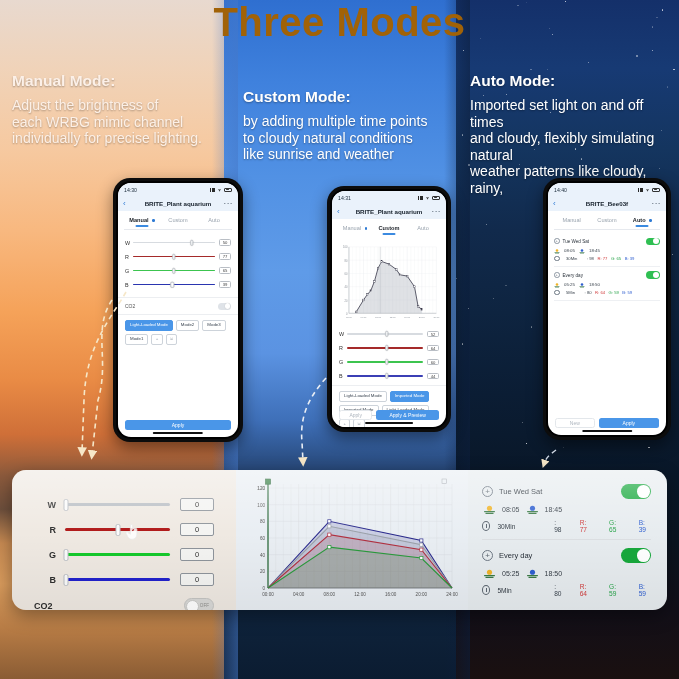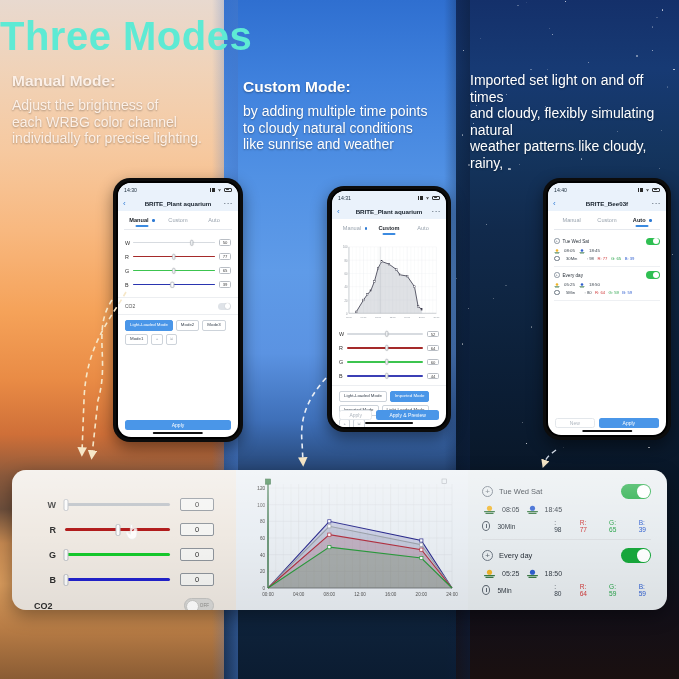--- a/index.html
+++ b/index.html
@@ -36,34 +36,34 @@
   
   .seam { position:absolute; top:0; bottom:0; width:26px; }
   .seam-a { left:212px; background:linear-gradient(to right, rgba(245,200,160,0), rgba(70,120,200,.55)); }
   .seam-b { left:444px; background:linear-gradient(to right, rgba(80,145,230,0), rgba(12,30,60,.6)); }
   
   .stars { position:absolute; left:456px; right:0; top:0; height:460px; opacity:.85; }
   .star { position:absolute; background:#fff; border-radius:50%; }
 
   
   #title {
-    position:absolute; left:0; right:0; top:14px; z-index:6;
-    color:#5eead4; font-weight:bold;
+    position:absolute; left:0; right:0; top:0; z-index:6;
+    text-align:center; color:#a16207; font-weight:bold;
     font-size:40px; letter-spacing:.5px;
     font-family:"Liberation Sans", sans-serif;
   }
 
   
   .col { position:absolute; z-index:6; color:#fff; }
   .col h3 { font-size:15.5px; font-weight:bold; margin-bottom:7px;
             text-shadow:0 1px 2px rgba(0,0,0,.35); }
   .col p  { font-size:14px; line-height:16.5px; font-weight:normal;
             text-shadow:0 1px 2px rgba(0,0,0,.35); }
   .col-1 { left:12px;  top:72px;  width:200px; color:#fdf3ec; opacity:.93; }
-  .col-2 { left:243px; top:78px;  width:205px; }
+  .col-2 { left:243px; top:88px;  width:205px; }
   .col-3 { left:470px; top:72px;  width:205px; }
 
   
   .phone { position:absolute; z-index:7;
            border-radius:17px; background:#0c0c0c;
            box-shadow:0 6px 16px rgba(0,0,0,.45);
            padding:3px; }
   .phone .bezel { width:100%; height:100%; border-radius:15px;
                   background:#000; padding:2px; }
   .screen { width:100%; height:100%; border-radius:13px; background:#fff;
@@ -313,30 +313,31 @@
       <span class="star" style="width: 1.34767px; height: 1.34767px; left: 197.244px; top: 380.332px; opacity: 0.941184;"></span>
       <span class="star" style="width: 0.969479px; height: 0.969479px; left: 108.614px; top: 430.748px; opacity: 0.931318;"></span>
     </div>
 </div>
 
 <div id="title">Three Modes</div>
 
 <div class="col col-1">
   <h3>Manual Mode:</h3>
   <p>Adjust the brightness of</p>
-  <p>each WRBG color channel</p>
+  <p>each WRBG mimic channel</p>
   <p>individually for precise lighting.</p>
 </div>
 <div class="col col-2">
   <h3>Custom Mode:</h3>
   <p>by adding multiple time points</p>
   <p>to cloudy natural conditions</p>
   <p>like sunrise and weather</p>
 </div>
 <div class="col col-3">
+  <h3>Auto Mode:</h3>
   <p>Imported set light on and off times</p>
   <p>and cloudy, flexibly simulating natural</p>
   <p>weather patterns like cloudy, rainy,</p>
 </div>
 
 <div class="phone" id="phone1">
  <div class="bezel">
   <div class="screen">
     <div class="notch"></div>
     <div class="statusbar">

